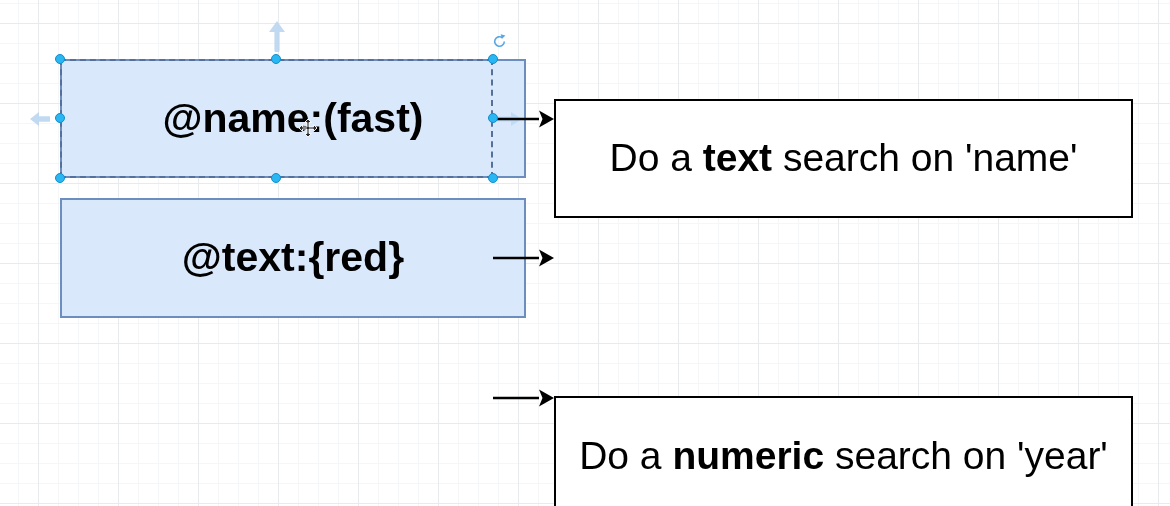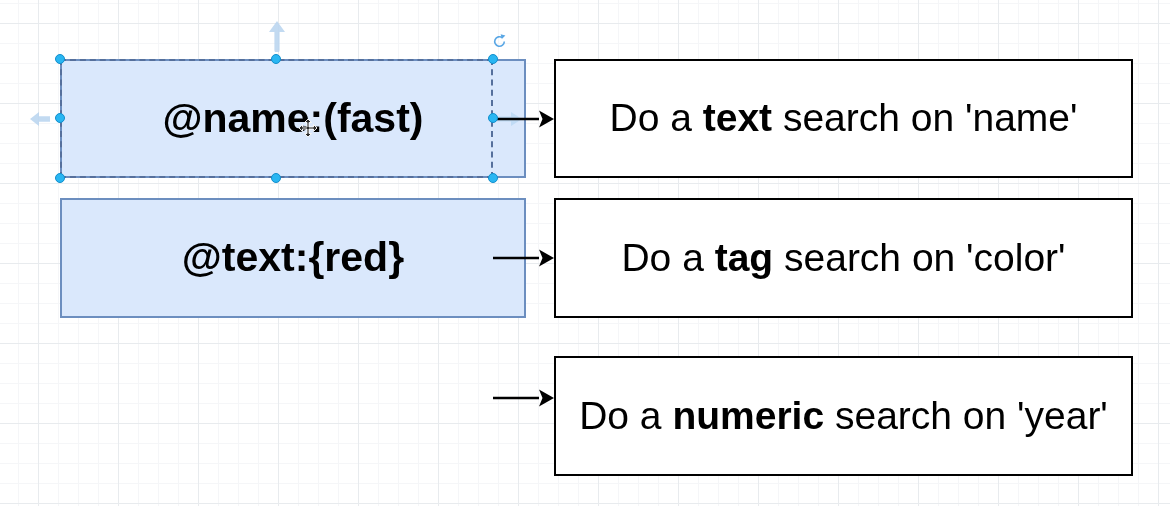--- a/index.html
+++ b/index.html
@@ -12,21 +12,21 @@
       linear-gradient(#e8ebee 1px, transparent 1px),
       linear-gradient(90deg, #e8ebee 1px, transparent 1px),
       linear-gradient(#f5f6f8 1px, transparent 1px),
       linear-gradient(90deg, #f5f6f8 1px, transparent 1px);
     background-size:80px 80px,80px 80px,20px 20px,20px 20px;
     background-position:38px 23px,38px 23px,18px 3px,18px 3px;
     font-family:"Liberation Sans", sans-serif;
   }
   .box{position:absolute;box-sizing:border-box;display:flex;align-items:center;justify-content:center;line-height:1.1;color:#000;text-align:center;}
   .qbox{left:60px;width:466px;background:#dae8fc;border:2px solid #6c8ebf;font-weight:bold;font-size:41px;}
-  .dbox{left:554px;width:579px;background:#ffffff;border:2px solid #000000;font-size:39px;}
+  .dbox{left:554px;width:579px;background:#ffffff;border:2px solid #000000;font-size:39px;margin-top:40px;}
   .dbox b{font-weight:bold;}
   .arrow{position:absolute;left:491px;width:64px;height:26px;}
   .sel-outline{position:absolute;left:60px;top:59px;width:433px;height:119px;box-sizing:border-box;border:2px dashed #56709c;}
   .handle{position:absolute;width:10px;height:10px;border-radius:50%;background:#29b6f2;border:1px solid #118ecc;box-sizing:border-box;}
   .guide{position:absolute;}
 </style>
 </head>
 <body>
 
 <div class="canvas">
@@ -47,23 +47,20 @@
 
   <div class="box qbox" style="top:198px;height:120px;">
     <span>@text:{red}</span>
   </div>
 
   <svg class="arrow" style="top:245px;" viewBox="0 0 64 26">
     <line x1="2" y1="13" x2="48" y2="13" stroke="#000" stroke-width="2.6"></line>
     <polygon points="48,4.5 63,13 48,21.5 51.5,13" fill="#000"></polygon>
   </svg>
 
-  <div class="box dbox" style="top:198px;height:120px;">
-    <span><span>Do a </span><b>tag</b><span> search on 'color'</span></span>
-  </div>
 
 
   <svg class="arrow" style="top:385px;" viewBox="0 0 64 26">
     <line x1="2" y1="13" x2="48" y2="13" stroke="#000" stroke-width="2.6"></line>
     <polygon points="48,4.5 63,13 48,21.5 51.5,13" fill="#000"></polygon>
   </svg>
 
   <div class="box dbox" style="top:356px;height:120px;">
     <span><span>Do a </span><b>numeric</b><span> search on 'year'</span></span>
   </div>

